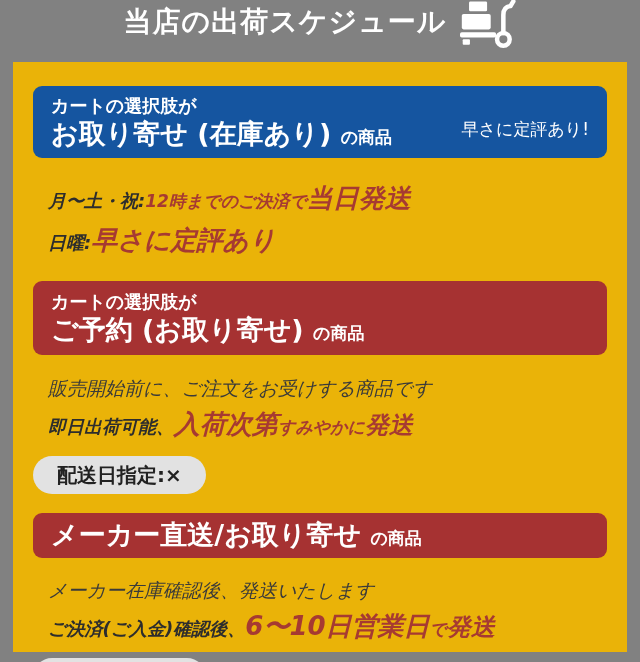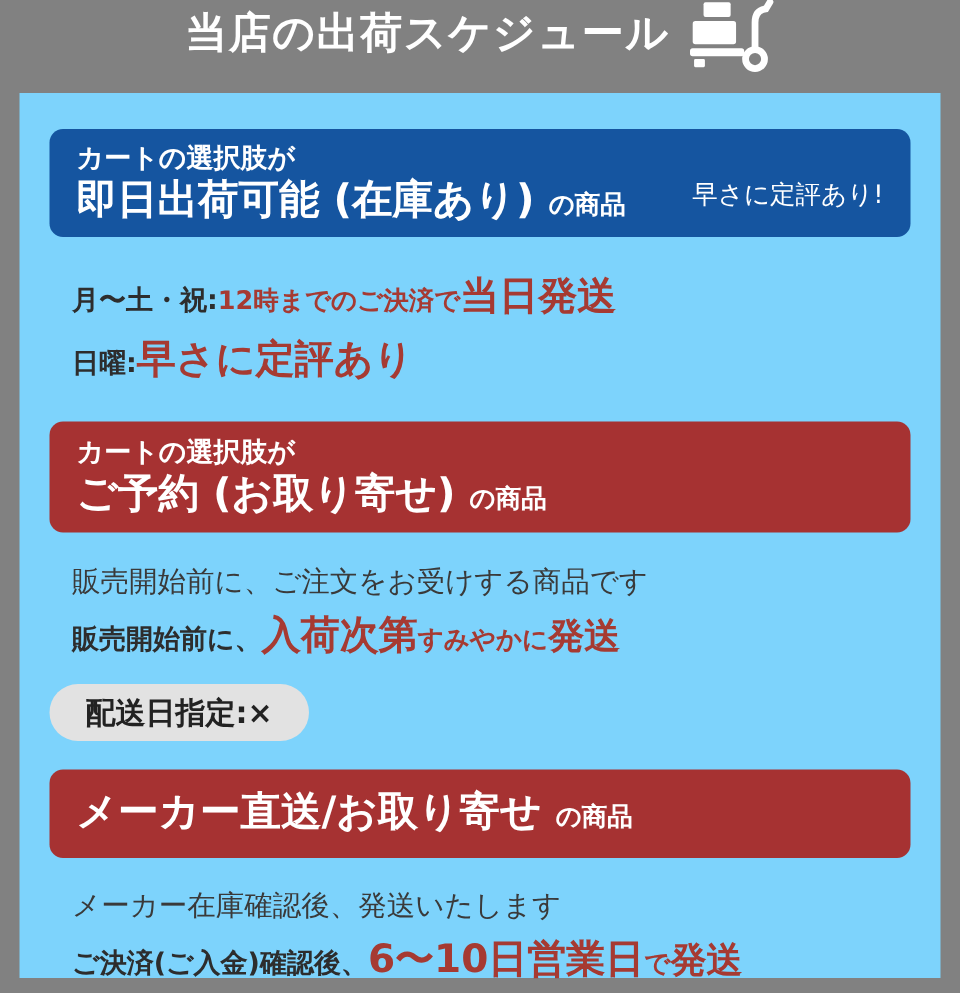--- a/index.html
+++ b/index.html
@@ -19,42 +19,42 @@
     margin:0;
     color:#ffffff;
     font-size:28px;
     font-weight:bold;
     letter-spacing:1px;
   }
   .truck-icon{width:56px;height:48px;display:inline-block;margin-top:4px;}
   .panel{
     position:absolute;
     left:13px;right:13px;top:62px;bottom:10px;
-    background:#7dd3fc;
+    background:#eab308;
     padding:24px 20px 0 20px;
     box-sizing:border-box;
   }
   .bar{
     border-radius:9px;
     color:#ffffff;
     display:flex;
     align-items:center;
     justify-content:space-between;
     padding:10px 18px;
     box-sizing:border-box;
   }
   .bar.blue{background:#1555A0;height:72px;margin-bottom:20px;}
   .bar.red1{background:#A63232;height:74px;margin-bottom:18px;}
-  .bar.red2{background:#A63232;height:59px;margin-bottom:17px;padding:4px 18px;}
+  .bar.red2{background:#A63232;height:45px;margin-bottom:17px;padding:4px 18px;}
   .bar-line1{font-size:18px;font-weight:bold;line-height:1.35;}
   .bar-line2{font-size:27px;font-weight:bold;line-height:1.2;}
   .bar-suffix{font-size:17px;font-weight:bold;}
   .bar-badge{font-size:17px;font-weight:normal;align-self:center;margin-top:14px;white-space:nowrap;}
   .para{margin:0 0 20px 15px;}
-  .para .line{line-height:1.6;}
+  .para .line{line-height:1.6;font-style:italic;}
   .lbl{font-size:18px;font-weight:bold;color:#2d2d2d;}
   .plain{font-size:19px;font-weight:normal;color:#3a3a3a;}
   .red-big{font-size:26px;font-weight:bold;color:#A63A32;}
   .red-mid{font-size:17px;font-weight:bold;color:#A63A32;}
   .red-mid2{font-size:24px;font-weight:bold;color:#A63A32;}
   .pill{
     display:inline-block;
     background:#E2E2E2;
     border-radius:20px;
     font-size:20px;
@@ -82,40 +82,40 @@
       <path d="M48 36 V16 Q48 7 56 6 L59 1" fill="none" stroke="#ffffff" stroke-width="5" stroke-linecap="round"></path>
     </svg>
   </span>
 </div>
 
 <div class="panel">
 
   <div class="bar blue">
     <div class="bar-left">
       <div class="bar-line1">カートの選択肢が</div>
-      <div class="bar-line2"><span>即日出荷可能 (在庫あり)</span> <span class="bar-suffix">の商品</span></div>
+      <div class="bar-line2"><span>お取り寄せ (在庫あり)</span> <span class="bar-suffix">の商品</span></div>
     </div>
     <div class="bar-badge">早さに定評あり!</div>
   </div>
 
   <div class="para">
     <div class="line"><span class="lbl">月〜土・祝:</span><span class="red-mid">12時までのご決済で</span><span class="red-big">当日発送</span></div>
     <div class="line"><span class="lbl">日曜:</span><span class="red-big">早さに定評あり</span></div>
   </div>
 
   <div class="bar red1">
     <div class="bar-left">
       <div class="bar-line1">カートの選択肢が</div>
       <div class="bar-line2"><span>ご予約 (お取り寄せ)</span> <span class="bar-suffix">の商品</span></div>
     </div>
   </div>
 
   <div class="para tight">
     <div class="line"><span class="plain">販売開始前に、ご注文をお受けする商品です</span></div>
-    <div class="line"><span class="lbl">販売開始前に、</span><span class="red-big">入荷次第</span><span class="red-mid">すみやかに</span><span class="red-mid2">発送</span></div>
+    <div class="line"><span class="lbl">即日出荷可能、</span><span class="red-big">入荷次第</span><span class="red-mid">すみやかに</span><span class="red-mid2">発送</span></div>
   </div>
 
   <div class="pill-wrap">
     <span class="pill">配送日指定:×</span>
   </div>
 
   <div class="bar red2">
     <div class="bar-line2"><span>メーカー直送/お取り寄せ</span> <span class="bar-suffix">の商品</span></div>
   </div>
 

